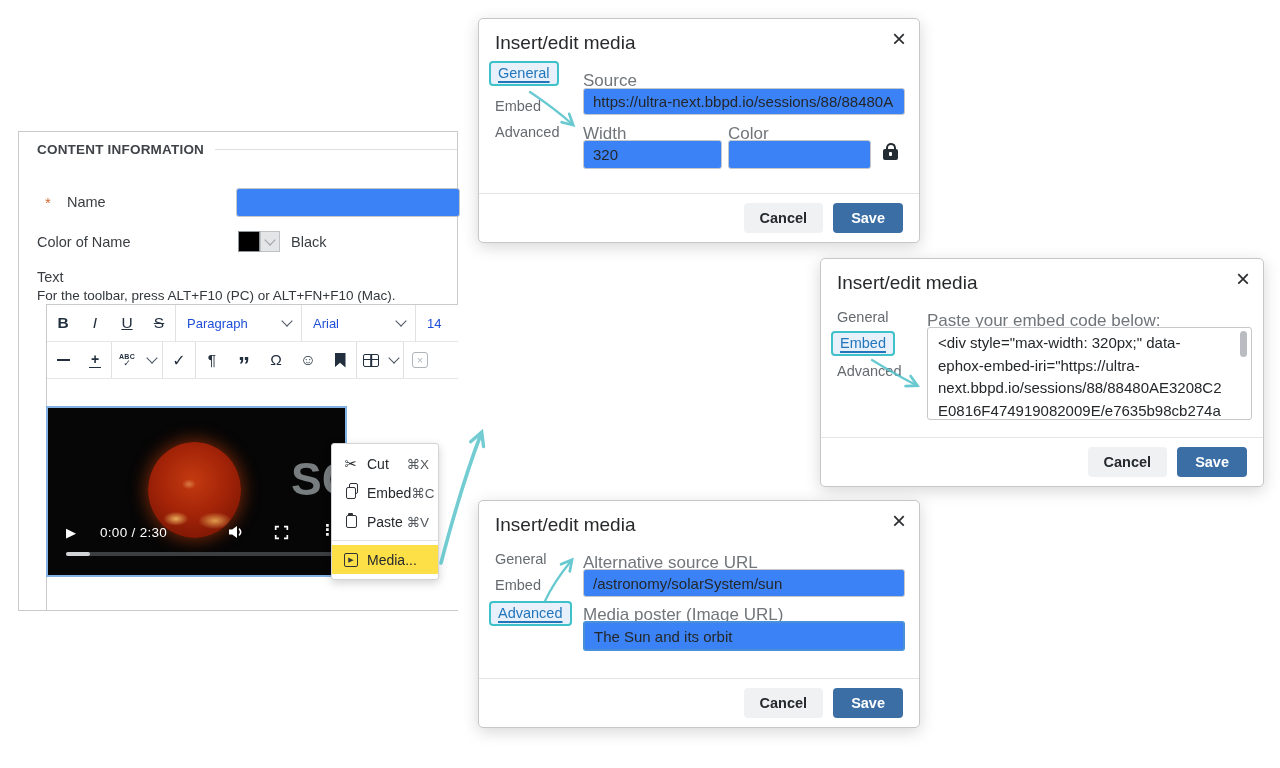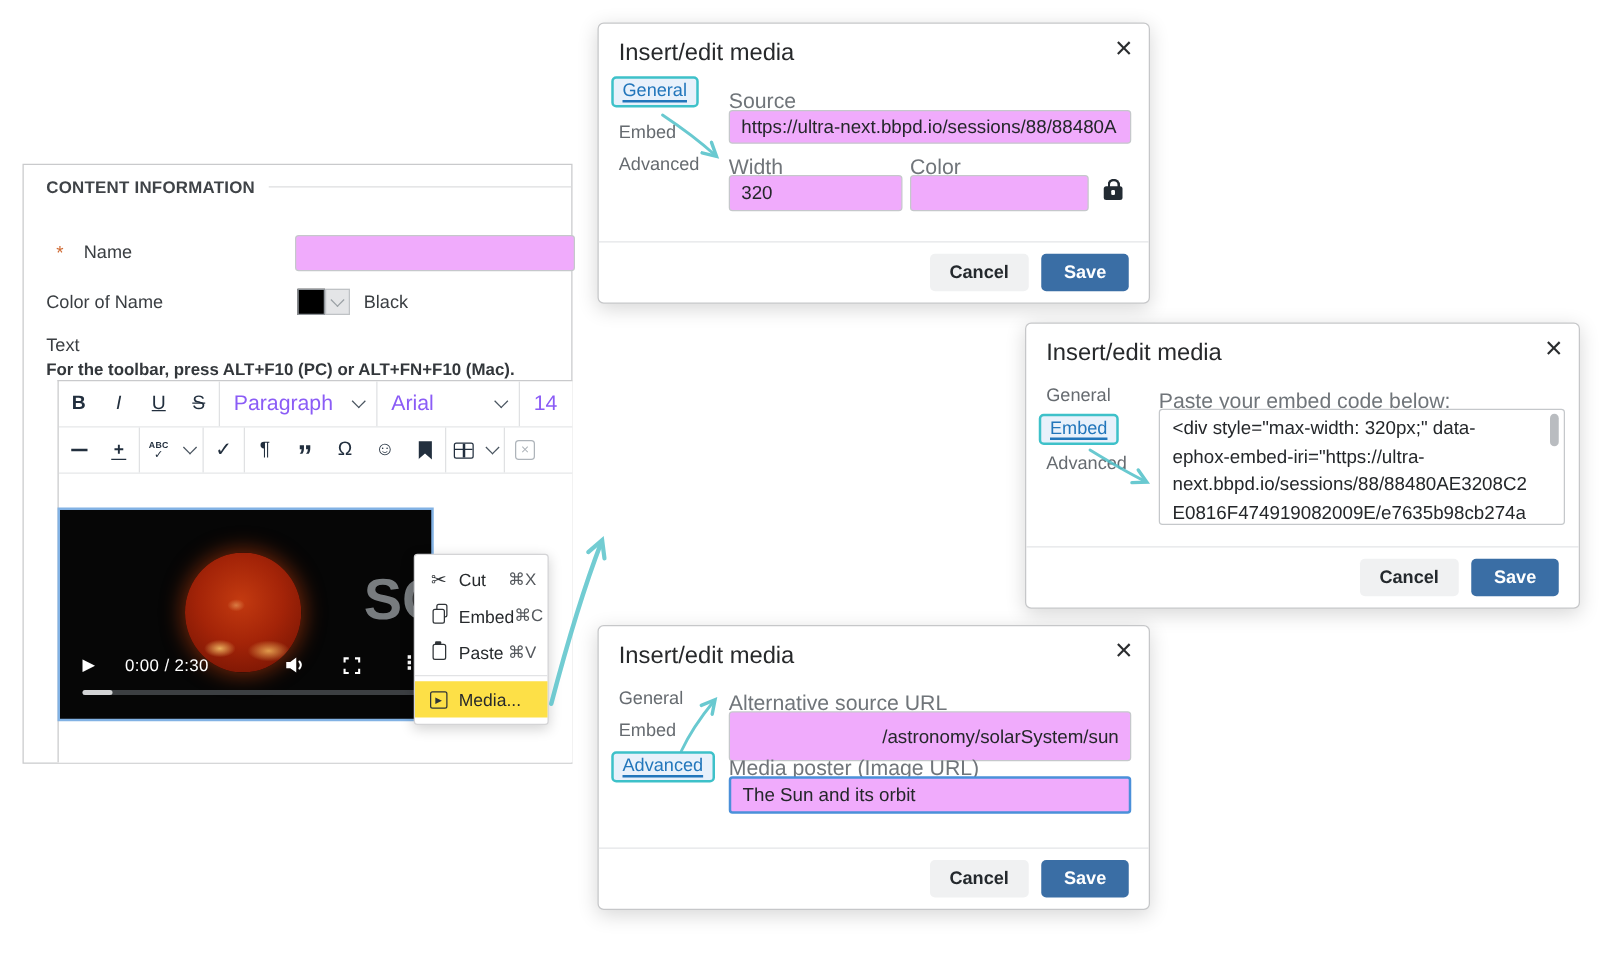--- a/index.html
+++ b/index.html
@@ -5,33 +5,33 @@
   html,body{margin:0;padding:0;background:#fff;}
   body{font-family:"Liberation Sans","DejaVu Sans",sans-serif;-webkit-font-smoothing:antialiased;}
   .canvas{position:relative;width:1280px;height:768px;background:#fff;overflow:hidden;}
 
   
   .panel{position:absolute;left:18px;top:131px;width:440px;height:480px;background:#fff;border:1px solid #c9cacc;box-sizing:border-box;}
   .panel-title{position:absolute;left:18px;top:10px;font-size:13.5px;font-weight:700;color:#3f4347;letter-spacing:.2px;}
   .panel-hline{position:absolute;left:196px;right:0;top:17px;height:1px;background:#dddedf;}
   .req{position:absolute;left:26px;top:62px;color:#cf6a33;font-size:15px;}
   .flabel{position:absolute;font-size:14.5px;color:#3a3e42;}
-  .txt{position:absolute;box-sizing:border-box;border:1px solid #c5c8cb;border-radius:3px;padding:0 9px;font-size:15px;color:#24272a;background:#f0abfc;outline:none;font-family:inherit;}
+  .txt{position:absolute;box-sizing:border-box;border:1px solid #c5c8cb;border-radius:3px;padding:0 9px;font-size:15px;color:#24272a;background:#3b82f6;outline:none;font-family:inherit;}
   .swatch{position:absolute;left:219px;top:99px;width:22px;height:21px;background:#000;border:1px solid #8f9499;box-sizing:border-box;}
   .swatch-btn{position:absolute;left:241px;top:99px;width:20px;height:21px;background:#e4e5e7;border:1px solid #bfc2c5;box-sizing:border-box;display:flex;align-items:center;justify-content:center;}
   .chev{width:7px;height:7px;border-right:1.6px solid #9aa0a5;border-bottom:1.6px solid #9aa0a5;transform:rotate(45deg);margin-top:-4px;}
   .chev.dark{border-color:#4a5560;}
-  .hint{position:absolute;left:18px;top:156px;font-size:13.5px;color:#33373b;font-weight:bold;}
+  .hint{position:absolute;left:18px;top:156px;font-size:13.5px;color:#33373b;}
 
   
   .editor{position:absolute;left:27px;top:172px;right:-1px;bottom:0;border-left:1px solid #c9cacc;border-top:1px solid #c9cacc;background:#fff;overflow:hidden;}
   .tb{display:flex;align-items:center;height:36px;border-bottom:1px solid #e6e7e9;color:#222f3e;}
   .tb-btn{width:32px;height:36px;display:flex;align-items:center;justify-content:center;font-size:15.5px;color:#222f3e;cursor:pointer;flex:0 0 auto;}
   .tb-sep{width:1px;height:36px;background:#e0e1e3;flex:0 0 auto;}
-  .tb-select{height:36px;display:flex;align-items:center;justify-content:space-between;padding:0 10px 0 11px;font-size:17px;color:#8b5cf6;cursor:pointer;flex:0 0 auto;box-sizing:border-box;}
+  .tb-select{height:36px;display:flex;align-items:center;justify-content:space-between;padding:0 10px 0 11px;font-size:13px;color:#1d4ed8;cursor:pointer;flex:0 0 auto;box-sizing:border-box;}
   .b{font-weight:700;}.i{font-style:italic;}.u{text-decoration:underline;}.s{text-decoration:line-through;}
   .ic-hr{width:13px;height:2px;background:#222f3e;}
   .plusbar{display:flex;flex-direction:column;align-items:center;line-height:1;}
   .plusbar .p{font-size:14px;font-weight:700;}
   .plusbar .bar{width:12px;height:1.8px;background:#222f3e;margin-top:1px;}
   .ic-spell{display:flex;flex-direction:column;align-items:center;line-height:1;}
   .ic-spell .a{font-size:7px;font-weight:700;letter-spacing:.3px;}
   .ic-spell .c{font-size:9px;font-weight:700;margin-top:-1px;}
   .ic-check{font-size:16px;font-weight:700;}
   .ic-quote{font-size:24px;font-weight:700;line-height:0;transform:translateY(6px);}
@@ -285,21 +285,21 @@
     </div>
   </div>
 
   <div class="dialog" style="left:478px;top:500px;width:442px;height:228px;">
     <div class="dlg-title">Insert/edit media</div>
     <div class="dlg-close">×</div>
     <span class="tab" style="top:50px;">General</span>
     <span class="tab" style="top:76px;">Embed</span>
     <span class="tab active" style="top:100px;">Advanced</span>
     <div class="fld-label" style="left:104px;top:52px;">Alternative source URL</div>
-    <input class="txt" style="left: 104px; top: 68px; width: 322px; height: 40px; text-align: right;" value="/astronomy/solarSystem/sun">
+    <input class="txt" style="left: 104px; top: 68px; width: 322px; height: 28px;" value="/astronomy/solarSystem/sun">
     <div class="fld-label" style="left:104px;top:104px;">Media poster (Image URL)</div>
     <input class="txt focus2" style="left: 104px; top: 120px; width: 322px; height: 30px;" value="The Sun and its orbit">
     <div class="dlg-footer">
       <button class="btn cancel">Cancel</button>
       <button class="btn save">Save</button>
     </div>
   </div>
 
   <svg class="overlay">
     <defs>

